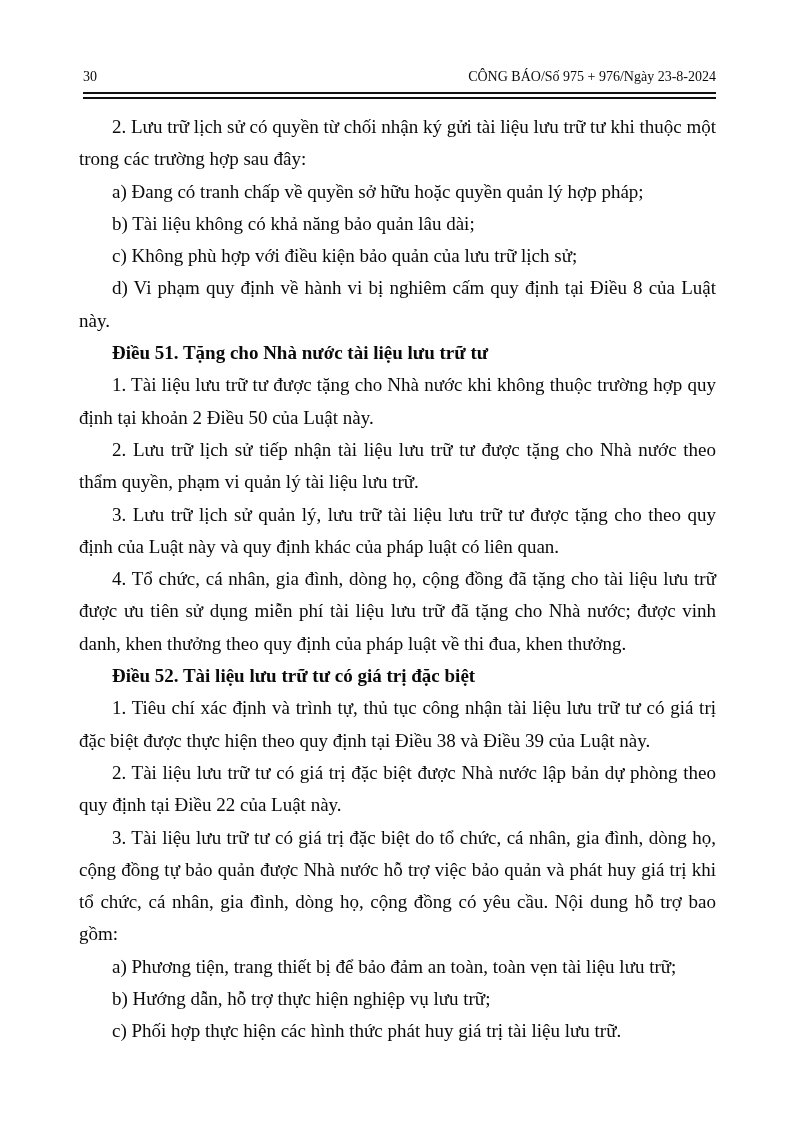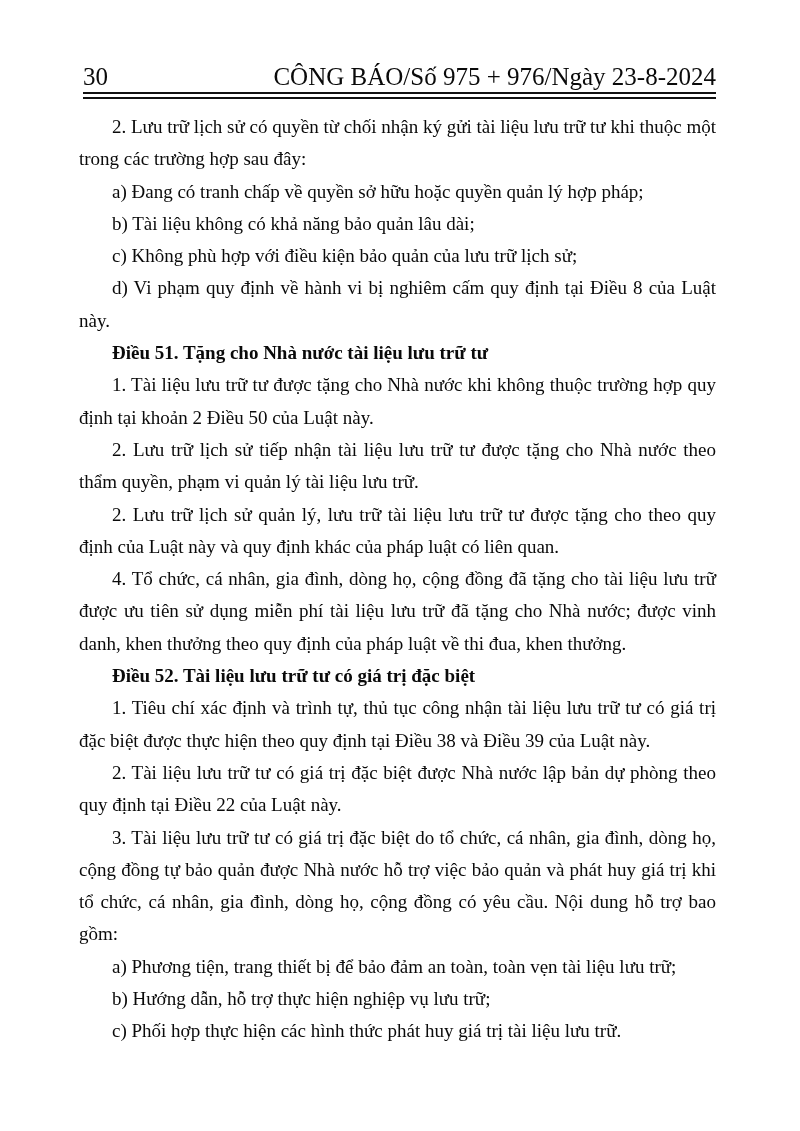--- a/index.html
+++ b/index.html
@@ -21,21 +21,21 @@
     height: 1131px;
     background: #ffffff;
     overflow: hidden;
   }
   .page-header {
     position: absolute;
     left: 83px;
     width: 633px;
     top: 64px;
     height: 26px;
-    font-size: 25px;
+    font-size: 14px;
     line-height: 26px;
     white-space: nowrap;
   }
   .page-number {
     position: absolute;
     left: 0;
     top: 0;
   }
   .header-title {
     position: absolute;
@@ -82,21 +82,21 @@
   <div class="header-rule"></div>
   <div class="document-body">
       <p class="article-paragraph">2. Lưu trữ lịch sử có quyền từ chối nhận ký gửi tài liệu lưu trữ tư khi thuộc một trong các trường hợp sau đây:</p>
       <p class="article-paragraph">a) Đang có tranh chấp về quyền sở hữu hoặc quyền quản lý hợp pháp;</p>
       <p class="article-paragraph">b) Tài liệu không có khả năng bảo quản lâu dài;</p>
       <p class="article-paragraph">c) Không phù hợp với điều kiện bảo quản của lưu trữ lịch sử;</p>
       <p class="article-paragraph">d) Vi phạm quy định về hành vi bị nghiêm cấm quy định tại Điều 8 của Luật này.</p>
       <p class="article-heading">Điều 51. Tặng cho Nhà nước tài liệu lưu trữ tư</p>
       <p class="article-paragraph">1. Tài liệu lưu trữ tư được tặng cho Nhà nước khi không thuộc trường hợp quy định tại khoản 2 Điều 50 của Luật này.</p>
       <p class="article-paragraph">2. Lưu trữ lịch sử tiếp nhận tài liệu lưu trữ tư được tặng cho Nhà nước theo thẩm quyền, phạm vi quản lý tài liệu lưu trữ.</p>
-      <p class="article-paragraph">2. Lưu trữ lịch sử quản lý, lưu trữ tài liệu lưu trữ tư được tặng cho theo quy định của Luật này và quy định khác của pháp luật có liên quan.</p>
+      <p class="article-paragraph">3. Lưu trữ lịch sử quản lý, lưu trữ tài liệu lưu trữ tư được tặng cho theo quy định của Luật này và quy định khác của pháp luật có liên quan.</p>
       <p class="article-paragraph">4. Tổ chức, cá nhân, gia đình, dòng họ, cộng đồng đã tặng cho tài liệu lưu trữ được ưu tiên sử dụng miễn phí tài liệu lưu trữ đã tặng cho Nhà nước; được vinh danh, khen thưởng theo quy định của pháp luật về thi đua, khen thưởng.</p>
       <p class="article-heading">Điều 52. Tài liệu lưu trữ tư có giá trị đặc biệt</p>
       <p class="article-paragraph">1. Tiêu chí xác định và trình tự, thủ tục công nhận tài liệu lưu trữ tư có giá trị đặc biệt được thực hiện theo quy định tại Điều 38 và Điều 39 của Luật này.</p>
       <p class="article-paragraph">2. Tài liệu lưu trữ tư có giá trị đặc biệt được Nhà nước lập bản dự phòng theo quy định tại Điều 22 của Luật này.</p>
       <p class="article-paragraph">3. Tài liệu lưu trữ tư có giá trị đặc biệt do tổ chức, cá nhân, gia đình, dòng họ, cộng đồng tự bảo quản được Nhà nước hỗ trợ việc bảo quản và phát huy giá trị khi tổ chức, cá nhân, gia đình, dòng họ, cộng đồng có yêu cầu. Nội dung hỗ trợ bao gồm:</p>
       <p class="article-paragraph">a) Phương tiện, trang thiết bị để bảo đảm an toàn, toàn vẹn tài liệu lưu trữ;</p>
       <p class="article-paragraph">b) Hướng dẫn, hỗ trợ thực hiện nghiệp vụ lưu trữ;</p>
       <p class="article-paragraph">c) Phối hợp thực hiện các hình thức phát huy giá trị tài liệu lưu trữ.</p>
     </div>
 </div>

